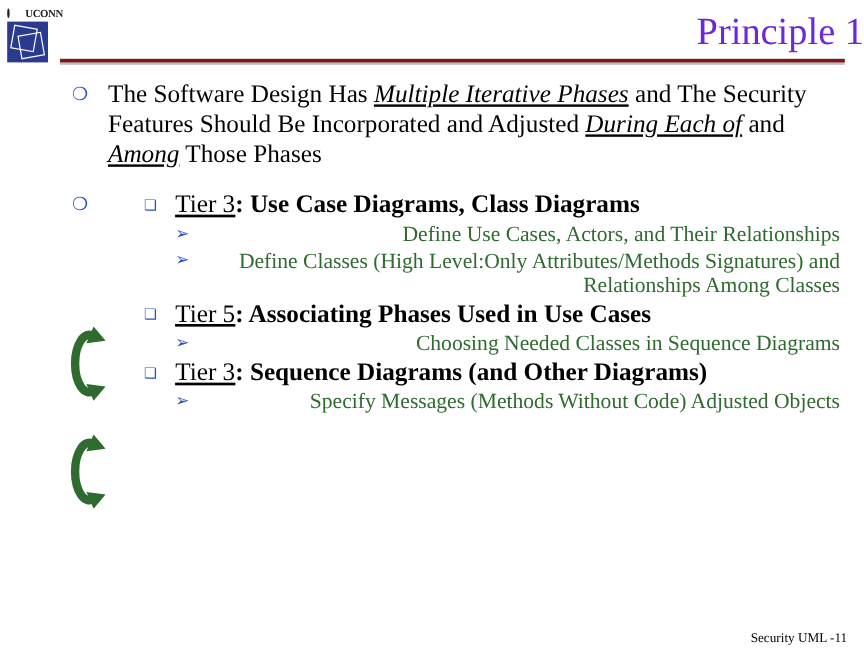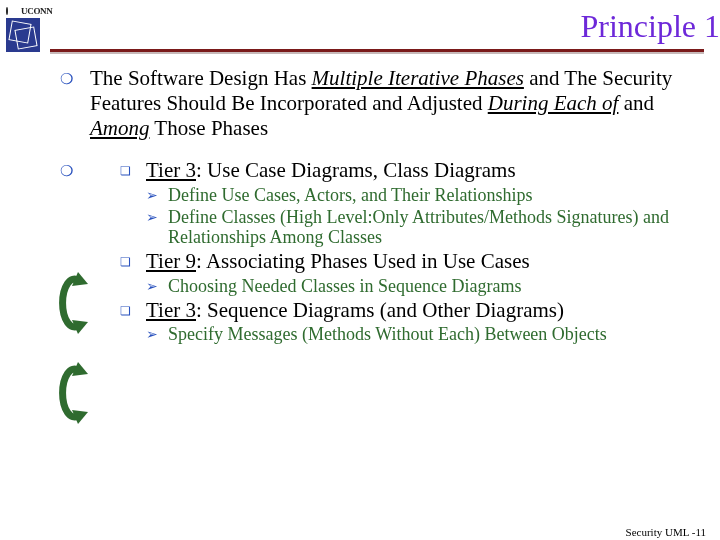--- a/index.html
+++ b/index.html
@@ -91,35 +91,35 @@
     font-size: 21px;
     margin-bottom: 2px;
   }
   .l2 .bullet {
     flex: 0 0 26px;
     color: #2a52be;
     font-size: 12px;
     padding-top: 6px;
   }
   .l2 .text { flex: 1; text-decoration: underline; }
-  .l2 .text .nolink { text-decoration: none; display:inline-block; }
+  .l2 .text .nolink { text-decoration: none; display:inline-block;font-weight:bold; }
   .l3 {
     display: flex;
     font-size: 18px;
     color: #2f6b2f;
     margin-left: 26px;
     margin-bottom: 1px;
     line-height: 1.15;
   }
   .l3 .bullet {
     flex: 0 0 22px;
     font-size: 14px;
     padding-top: 3px;
   }
-  .l3 .text { flex: 1; }
+  .l3 .text { flex: 1; text-align: right; }
   .ul { text-decoration: underline; }
   .it { font-style: italic; }
   .arrows {
     position: absolute;
     left: 54px;
     top: 272px;
   }
   .arrow {
     width: 34px;
     height: 62px;
@@ -174,36 +174,36 @@
           </div>
           <div class="l3">
             <div class="bullet">➢</div>
             <div class="text">Define Classes (High Level:Only Attributes/Methods Signatures) and Relationships Among Classes</div>
           </div>
         </div>
 
         <div class="tier-row">
           <div class="l2">
             <div class="bullet">❏</div>
-            <div class="text"><span class="ul">Tier 9</span><span class="nolink">: Associating Phases Used in Use Cases</span></div>
+            <div class="text"><span class="ul">Tier 5</span><span class="nolink">: Associating Phases Used in Use Cases</span></div>
           </div>
           <div class="l3">
             <div class="bullet">➢</div>
             <div class="text">Choosing Needed Classes in Sequence Diagrams</div>
           </div>
         </div>
 
         <div class="tier-row">
           <div class="l2">
             <div class="bullet">❏</div>
             <div class="text"><span class="ul">Tier 3</span><span class="nolink">: Sequence Diagrams (and Other Diagrams)</span></div>
           </div>
           <div class="l3">
             <div class="bullet">➢</div>
-            <div class="text">Specify Messages (Methods Without Each) Between Objects</div>
+            <div class="text">Specify Messages (Methods Without Code) Adjusted Objects</div>
           </div>
         </div>
 
       </div>
     </div>
   </div>
 
 </div>
 
 <div class="arrows">

